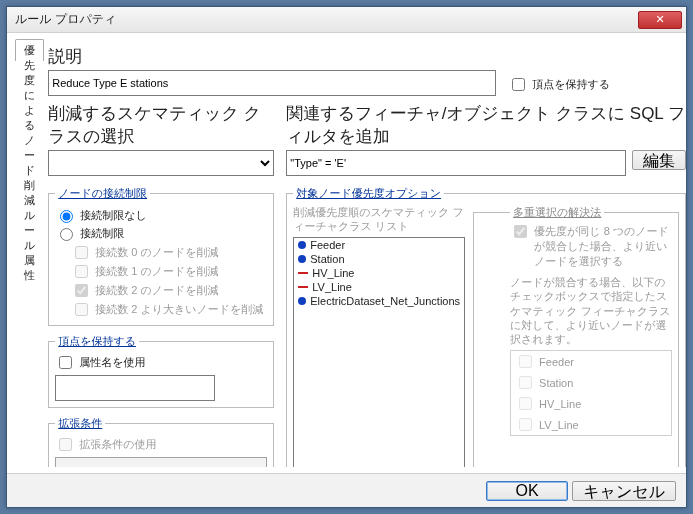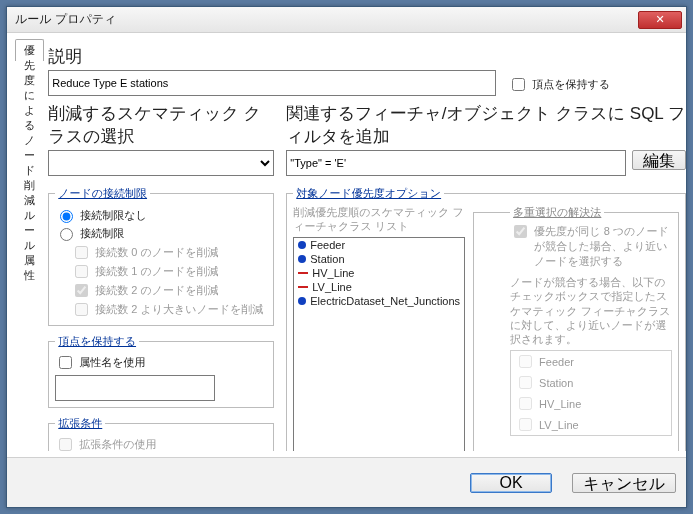--- a/index.html
+++ b/index.html
@@ -28,21 +28,21 @@
   .listbox { border: 1px solid #7a7a7a; background: #fff; height: 136px; overflow: auto; font-size: 11px; }
   .listrow { display: flex; align-items: center; padding: 1px 4px; gap: 4px; }
   .dot { width: 8px; height: 8px; border-radius: 50%; background: #1040c0; display: inline-block; }
   .linemark { width: 10px; height: 2px; display: inline-block; }
   .smalllist { border: 1px solid #d0d0d0; background: #fff; height: 86px; overflow: auto; }
   .smalllist .listrow { color: #9a9a9a; }
   .smalllist .listrow input[type=checkbox] { opacity: .6; }
   .desc { color: #9a9a9a; font-size: 11px; line-height: 1.3; }
   .btn { height: 20px; min-width: 54px; background: linear-gradient(#f6f6f6,#e6e6e6); border: 1px solid #9a9a9a; border-radius: 2px; font-size: 16px; padding: 0 10px; cursor: pointer; }
   .btn.primary { border: 1px solid #3a78c8; box-shadow: 0 0 0 1px #8cb8ea inset; }
-  .footer { height: 50px; background: #f2f2f2; border-top: 1px solid #d0d0d0; display: flex; justify-content: flex-end; align-items: center; gap: 20px; padding: 0 10px; }
+  .footer { height: 34px; background: #f2f2f2; border-top: 1px solid #d0d0d0; display: flex; justify-content: flex-end; align-items: center; gap: 4px; padding: 0 10px; }
   .indent { margin-left: 16px; }
   .sqlrow { display: flex; gap: 6px; }
   .sqlrow input { flex: 1; }
   .prioright { display:flex; gap:8px; }
   .prioleft { flex:1; }
   .priorightcol { width:206px; }
 </style>
 </head>
 <body>
 

